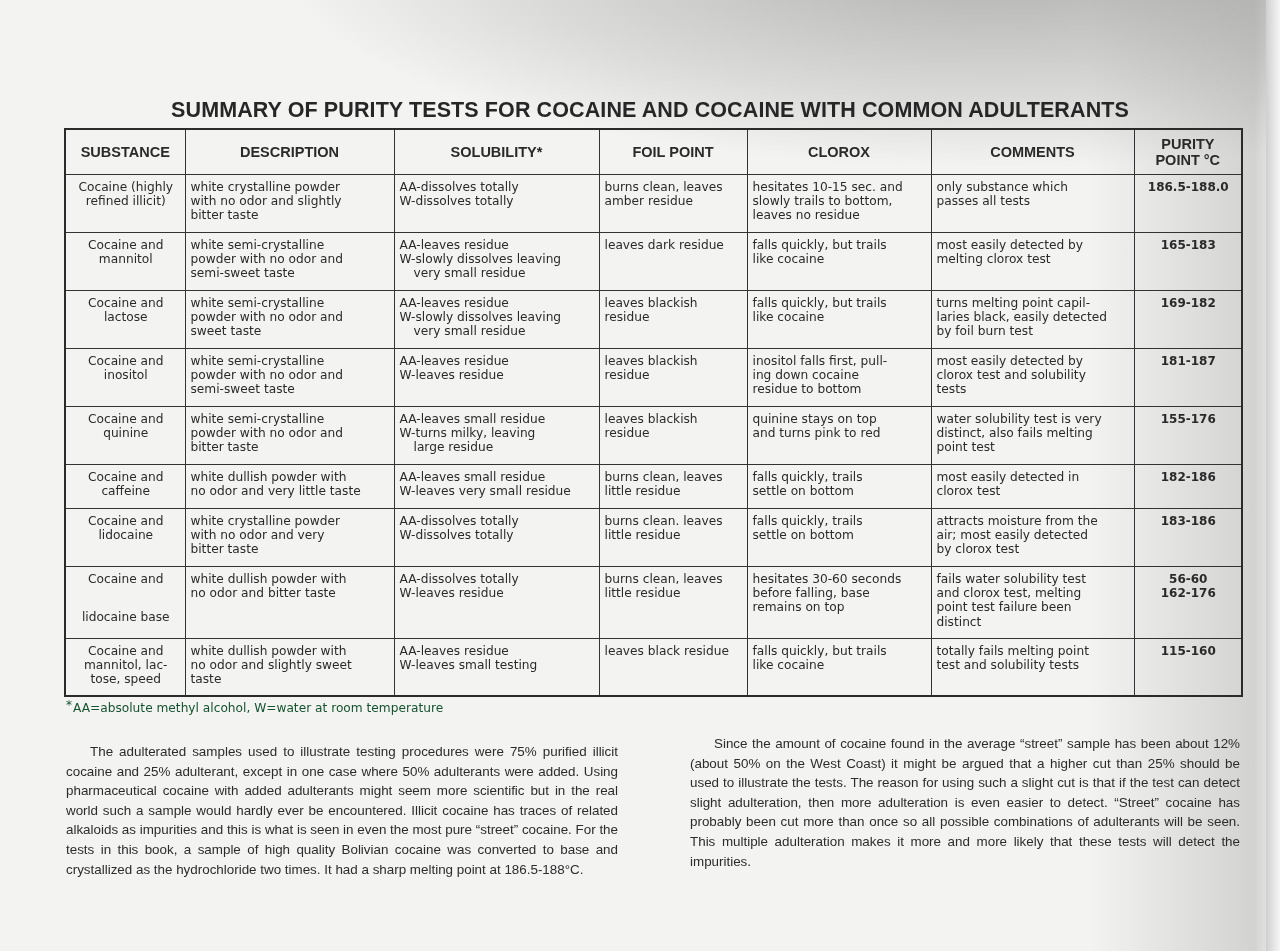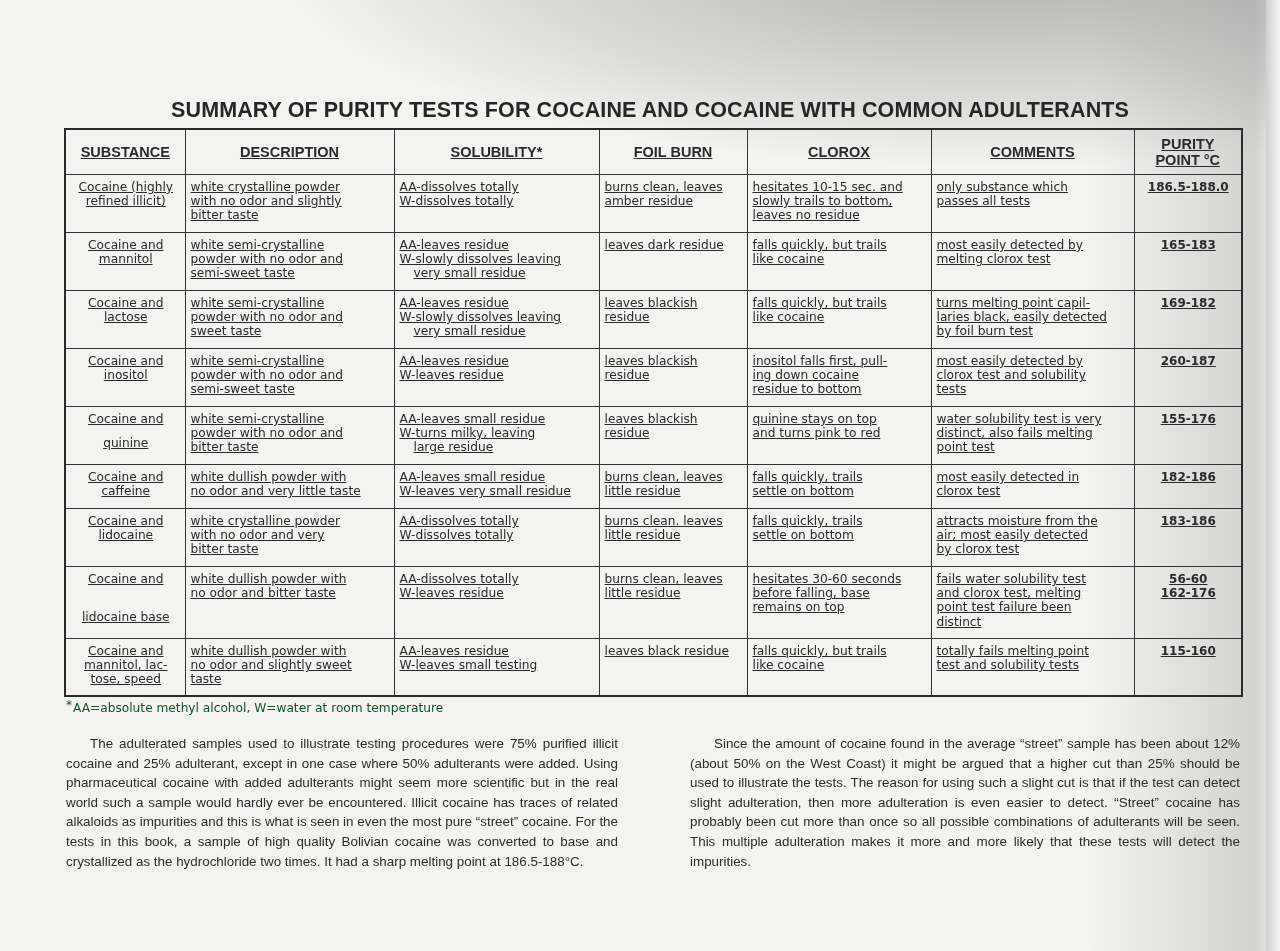--- a/index.html
+++ b/index.html
@@ -24,21 +24,21 @@
     position: absolute; left: 0; top: 98px; width: 1300px; text-align: center;
     font-family: "Liberation Sans", sans-serif; font-weight: bold;
     font-size: 21.5px; letter-spacing: 0.1px; color: #262626;
   }
   table.summary {
     position: absolute; left: 64px; top: 128px;
     border-collapse: collapse; table-layout: fixed;
     width: 1177px;
     border: 2.5px solid #2b2b2b;
     font-family: "DejaVu Sans", sans-serif;
-    font-size: 12.2px; line-height: 14.2px; color: #2a2a2a; text-decoration: underline;
+    font-size: 12.2px; line-height: 14.2px; color: #2a2a2a;
   }
   table.summary th, table.summary td {
     border: 1.4px solid #333;
     vertical-align: top;
     padding: 5px 4px 2px 5px;
   }
   table.summary th {
     font-family: "Liberation Sans", sans-serif; font-weight: bold;
     font-size: 14.5px; line-height: 16px; text-align: center; vertical-align: middle;
     padding: 4px 4px;
@@ -60,21 +60,21 @@
   .footnote {
     position: absolute; left: 66px; top: 698px;
     font-family: "DejaVu Sans", sans-serif; font-size: 12.2px; color: #14532d;
   }
   .footnote sup { font-size: 12px; vertical-align: 3px; margin-right: 1px; }
   .para {
     position: absolute; top: 734px;
     font-family: "Liberation Sans", sans-serif; font-size: 13.4px; line-height: 19.6px;
     color: #2c2c2c; text-align: justify; text-indent: 24px;
   }
-  .para.left { left: 66px; width: 552px; }
+  .para.left { left: 66px; width: 552px; margin-top: 8px; }
   .para.right { left: 690px; width: 550px; }
 </style>
 </head>
 <body>
 
 <div class="page-shade"></div>
 <div class="right-edge"></div>
 
 <div class="title">SUMMARY OF PURITY TESTS FOR COCAINE AND COCAINE WITH COMMON ADULTERANTS</div>
 
@@ -86,21 +86,21 @@
     <col style="width:148px">
     <col style="width:184px">
     <col style="width:203px">
     <col style="width:108px">
   </colgroup>
   <thead>
     <tr>
       <th>SUBSTANCE</th>
       <th>DESCRIPTION</th>
       <th>SOLUBILITY*</th>
-      <th>FOIL BURN</th>
+      <th>FOIL POINT</th>
       <th>CLOROX</th>
       <th>COMMENTS</th>
       <th>
         <span class="ln">PURITY</span>
         <span class="ln">POINT °C</span>
       </th>
     </tr>
   </thead>
   <tbody id="table-body">
       <tr class="r1">
@@ -218,27 +218,27 @@
           <span class="ln">inositol falls first, pull-</span>
           <span class="ln">ing down cocaine</span>
           <span class="ln">residue to bottom</span>
         </td>
         <td>
           <span class="ln">most easily detected by</span>
           <span class="ln">clorox test and solubility</span>
           <span class="ln">tests</span>
         </td>
         <td class="mp">
-          <span class="ln">260-187</span>
+          <span class="ln">181-187</span>
         </td>
       </tr>
       <tr class="r5">
         <td class="subst">
           <span class="ln">Cocaine and</span>
-          <span class="ln" style="padding-left: 0px; margin-top: 10px;">quinine</span>
+          <span class="ln" style="padding-left: 0px;">quinine</span>
         </td>
         <td>
           <span class="ln">white semi-crystalline</span>
           <span class="ln">powder with no odor and</span>
           <span class="ln">bitter taste</span>
         </td>
         <td>
           <span class="ln">AA-leaves small residue</span>
           <span class="ln">W-turns milky, leaving</span>
           <span class="ln ind">large residue</span>

